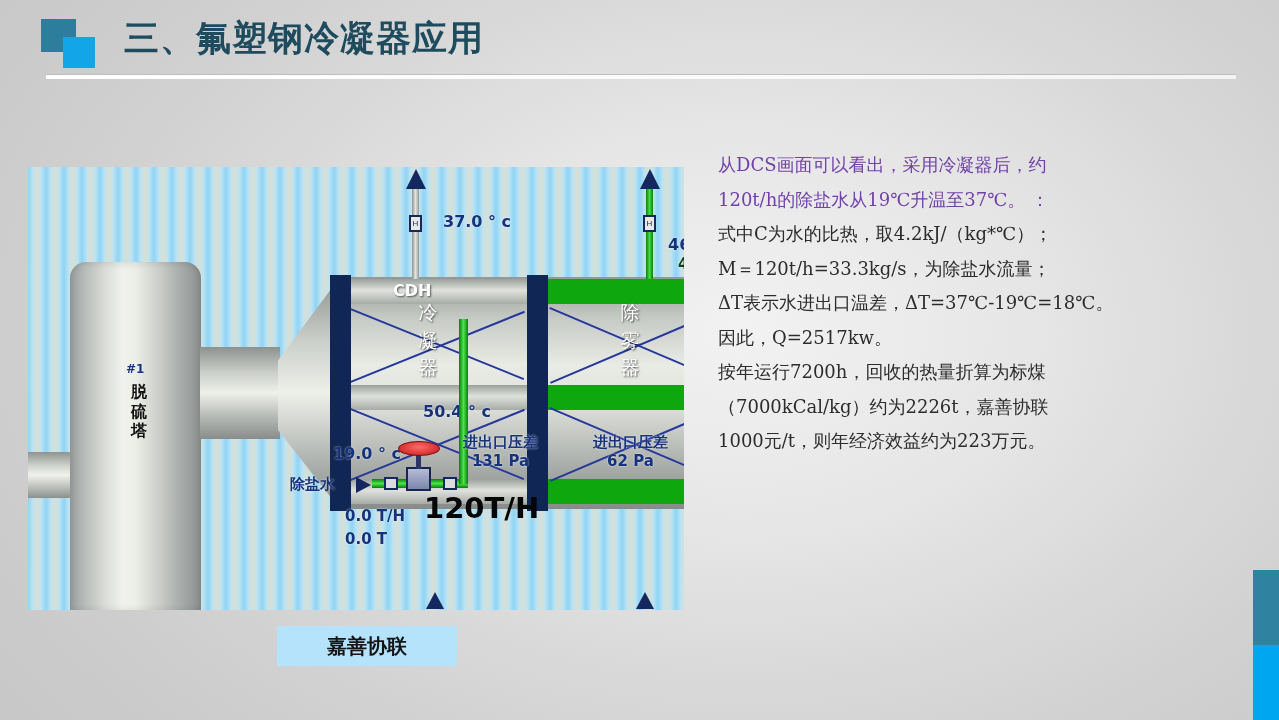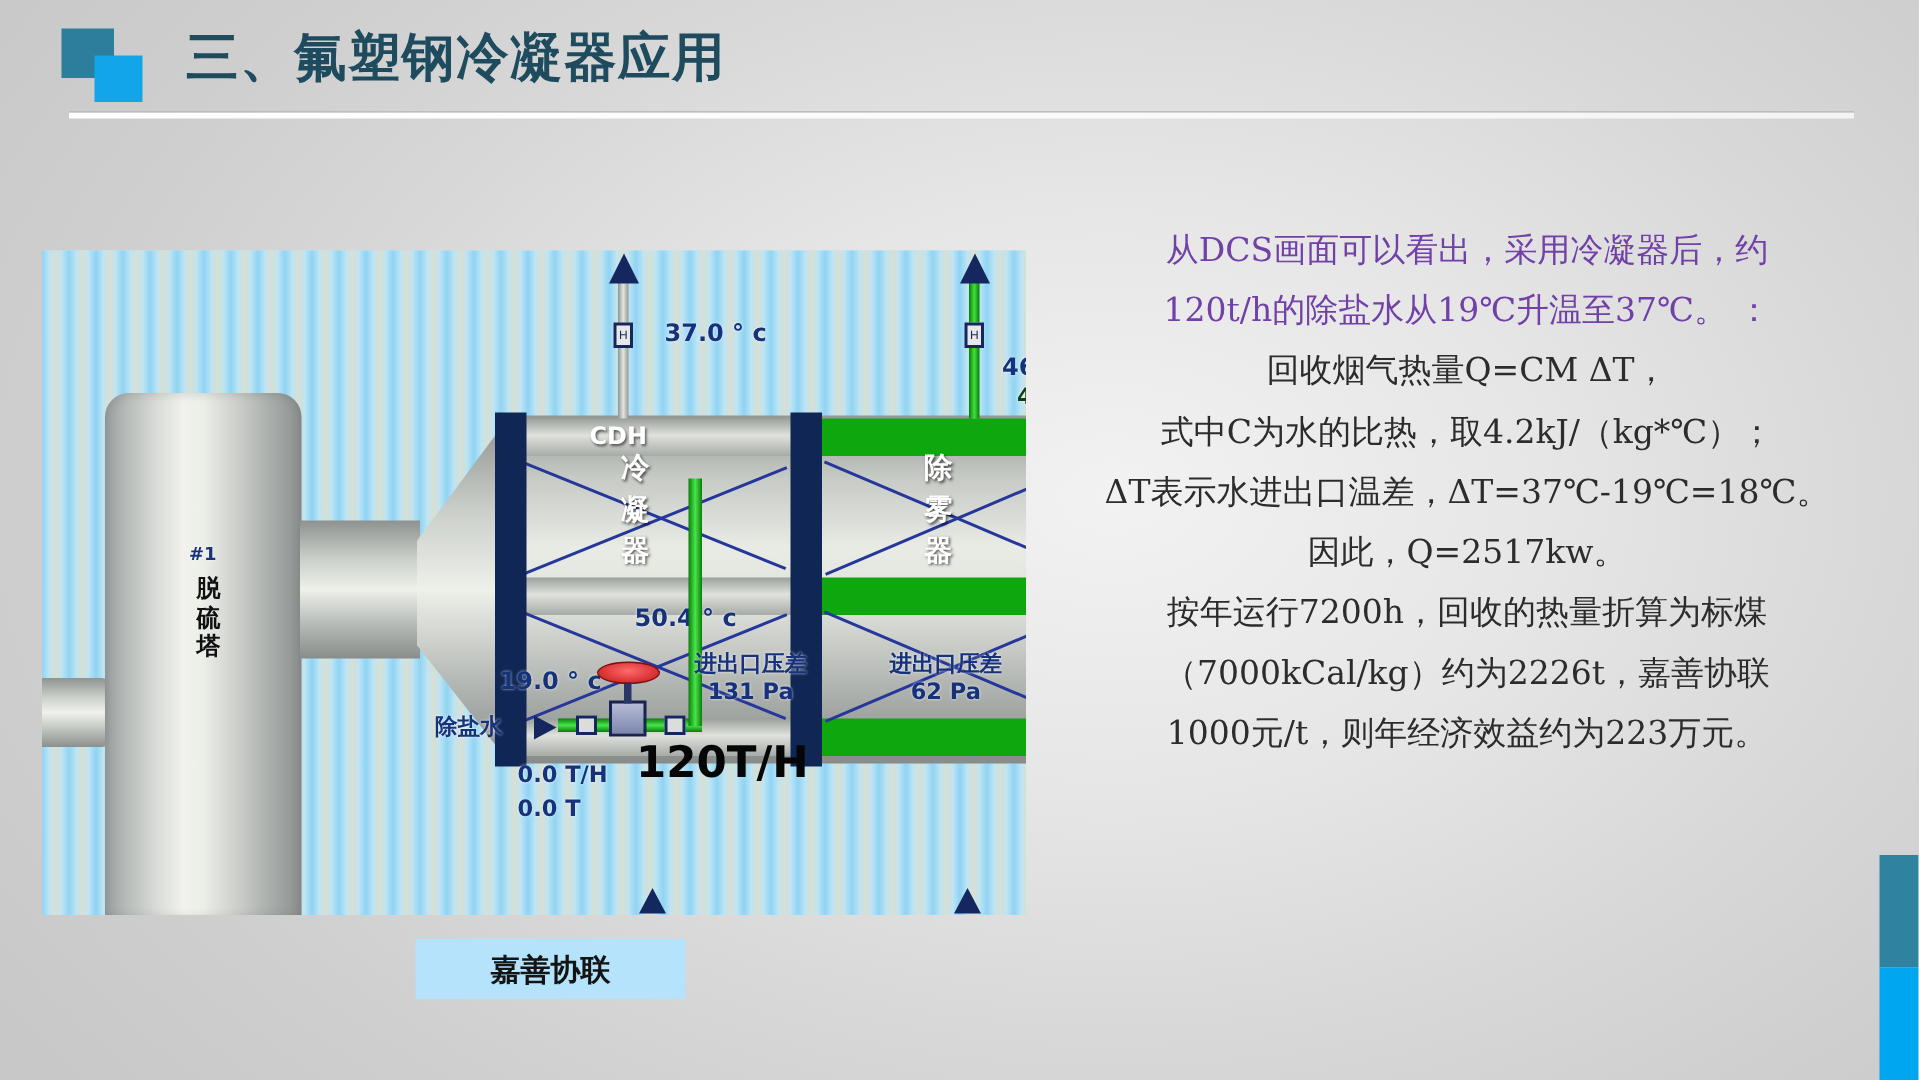--- a/index.html
+++ b/index.html
@@ -104,22 +104,22 @@
   #b-a1{left:518px;top:112px;width:180px;}
   #b-a2{left:518px;top:218px;width:180px;}
   #b-a3{left:518px;top:312px;width:180px;}
   #b-g1{left:318px;top:112px;width:184px;}
   #b-g2{left:318px;top:218px;width:184px;}
   #b-g3{left:318px;top:312px;width:184px;}
 
   .xline{position:absolute;border-top:2px solid #25379a;transform-origin:0 0;}
 
   .vessel-cn{
-    position:absolute;width:28px;color:#ffffff;font-size:19px;font-weight:bold;
-    line-height:1.45;text-shadow:1px 1px 2px rgba(0,0,0,.65);
+    position:absolute;width:28px;color:#ffffff;font-size:19px;font-weight:normal;
+    line-height:1.45;text-align:center;text-shadow:1px 1px 2px rgba(0,0,0,.65);
     font-family:"DejaVu Sans","Liberation Sans",sans-serif;
   }
   #cn-a{left:386px;top:132px;}
   #cn-b{left:588px;top:132px;}
   #cdh{left:365px;top:114px;font-size:16px;color:#ffffff;text-shadow:1px 1px 2px rgba(0,0,0,.6);}
 
   
   .stack{position:absolute;width:7px;}
   .stack-grey{background:linear-gradient(to right,#8f9492,#e3e5df,#939896);}
   .stack-green{background:linear-gradient(to right,#0a7d0a,#3ee03e,#0a7d0a);}
@@ -194,21 +194,21 @@
     background:#b5e3fb;display:flex;align-items:center;justify-content:center;
     color:#141414;font-size:20px;font-weight:bold;
     font-family:"DejaVu Sans","Liberation Sans",sans-serif;
   }
 
   
   #body-text{
     position:absolute;left:718px;top:152px;width:520px;
     font-family:"DejaVu Serif","Liberation Serif",serif;
   }
-  #body-text p{margin:0 0 9px 0;font-size:22px;line-height:1.42;white-space:nowrap;text-align:center;}
+  #body-text p{margin:0 0 9px 0;font-size:18px;line-height:1.42;white-space:nowrap;}
   #body-text p.hl{color:#7141a8;}
   #body-text p.bk{color:#2c2c2c;}
 </style>
 </head>
 <body>
 
 <div id="slide">
 
   <div class="hdr-sq hdr-sq-a"></div>
   <div class="hdr-sq hdr-sq-b"></div>
@@ -290,22 +290,22 @@
 
     <div class="arrow-up-b" id="au-1"></div>
     <div class="arrow-up-b" id="au-2"></div>
   </div>
 
   <div id="caption">嘉善协联</div>
 
   <div id="body-text">
       <p class="hl">从DCS画面可以看出，采用冷凝器后，约</p>
       <p class="hl">120t/h的除盐水从19℃升温至37℃。 ：</p>
-      <p class="bk">回收烟气热量Q=CM ΔT，</p>
       <p class="bk">式中C为水的比热，取4.2kJ/（kg*℃）；</p>
+      <p class="bk">M＝120t/h=33.3kg/s，为除盐水流量；</p>
       <p class="bk">ΔT表示水进出口温差，ΔT=37℃-19℃=18℃。</p>
       <p class="bk">因此，Q=2517kw。</p>
       <p class="bk">按年运行7200h，回收的热量折算为标煤</p>
       <p class="bk">（7000kCal/kg）约为2226t，嘉善协联</p>
       <p class="bk">1000元/t，则年经济效益约为223万元。</p>
     </div>
 
 </div>
 
 </body></html>

